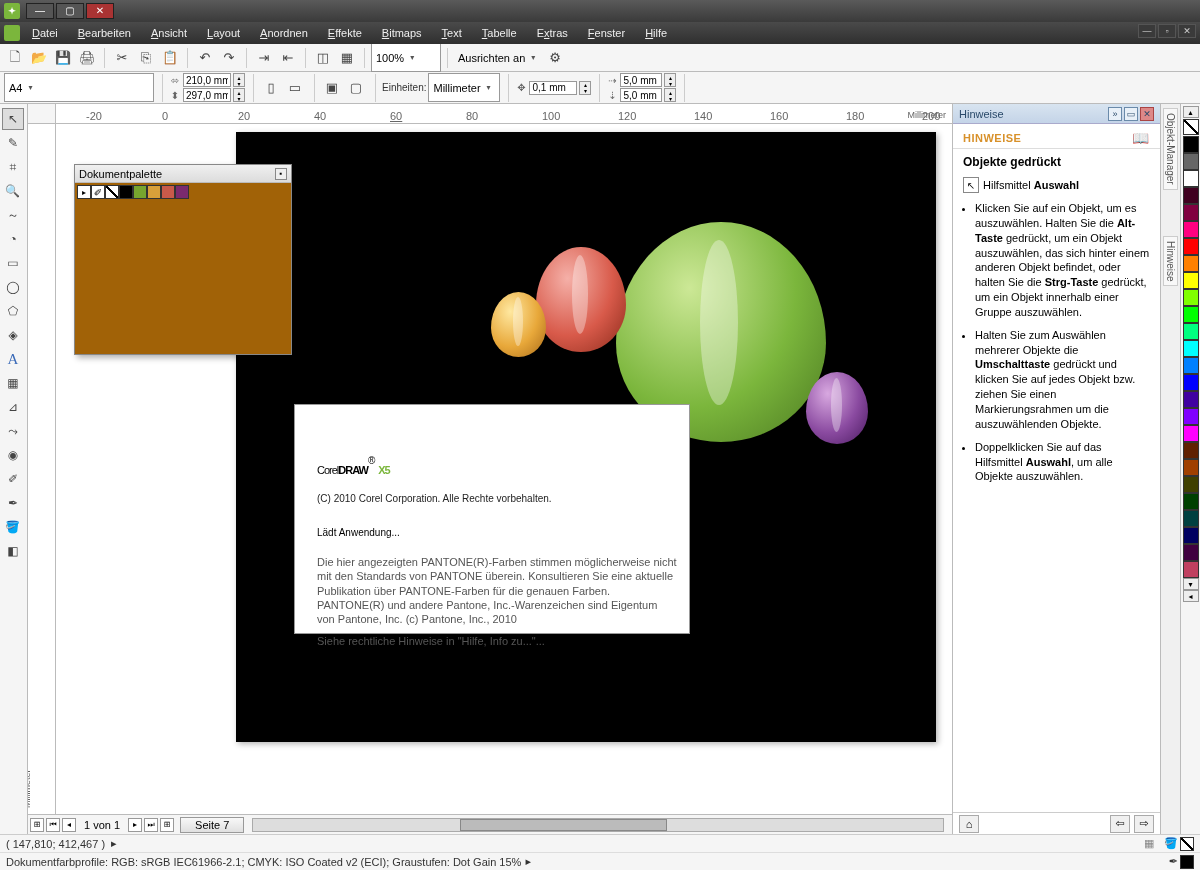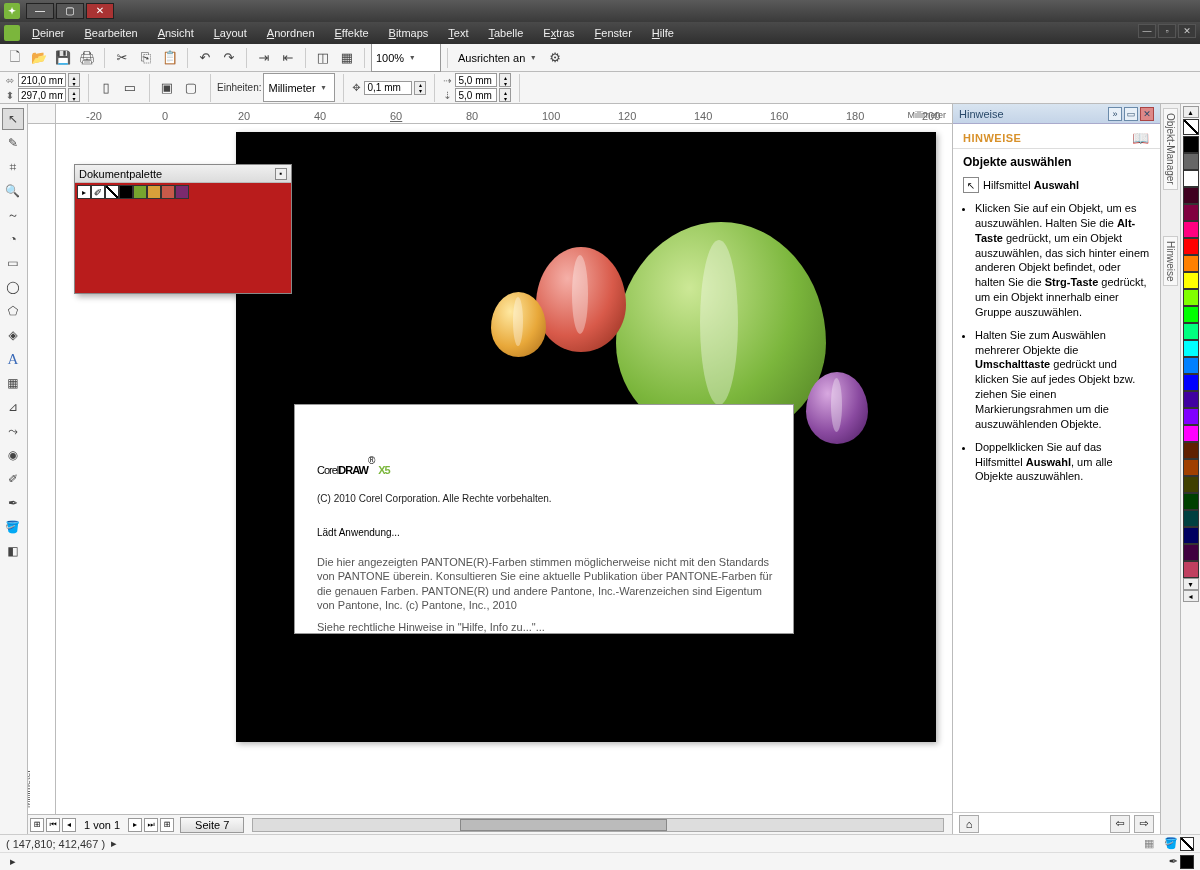--- a/index.html
+++ b/index.html
@@ -37,34 +37,34 @@
 .canvas-area { flex: 1; display: flex; flex-direction: column; position: relative; }
 .ruler-h { height: 20px; background: #fff; border-bottom: 1px solid #bbb; position: relative; overflow: hidden; font-size:8px;color:#666;}
 .ruler-h span { position: absolute; top: 6px; }
 .ruler-unit-h { position:absolute; right:6px; top:4px; font-size:9px;color:#666;}
 .canvas-row { flex: 1; display: flex; overflow: hidden; }
 .ruler-v { width: 28px; background: #fff; border-right: 1px solid #bbb; position: relative; font-size:8px;color:#666;}
 .ruler-v span { position:absolute; left:4px; writing-mode: horizontal-tb;}
 .ruler-unit-v { position:absolute; bottom:6px; left:2px; font-size:9px;color:#666;transform:rotate(-90deg);transform-origin:left bottom;}
 .canvas { flex: 1; background: #fff; position: relative; overflow: hidden; }
 .page { position: absolute; left: 180px; top: 8px; width: 700px; height: 610px; background: #000; box-shadow: 2px 2px 6px rgba(0,0,0,0.3); }
-.splash { position: absolute; left: 238px; top: 280px; width: 500px; height: 230px; background: #fff; border: 1px solid #999; z-index: 20; }
+.splash { position: absolute; left: 238px; top: 280px; width: 396px; height: 230px; background: #fff; border: 1px solid #999; z-index: 20; }
 .splash .logo { position: absolute; left: 22px; top: 45px; font-size: 26px; letter-spacing:-1px;}
 .splash .logo .thin { font-weight: 300; }
 .splash .logo .bold { font-weight: 900; }
 .splash .logo .reg { font-size:10px; vertical-align: super; }
 .splash .logo .x5 { color: #7bb63c; font-weight: 900; margin-left: 4px; }
 .splash .copy { position: absolute; left: 22px; top: 88px; font-size: 10px; color:#222;}
 .splash .loading { position: absolute; left: 22px; top: 122px; font-size: 10px; }
 .splash .legal { position: absolute; left: 22px; top: 150px; right:12px; font-size: 8px; color: #555; line-height: 1.3; }
 .balloon { position:absolute; }
 .balloon .body { border-radius:50% 50% 50% 50% / 55% 55% 45% 45%; position:relative;}
 .balloon .body::after{content:"";position:absolute;left:40%;top:8%;width:18%;height:75%;background:rgba(255,255,255,0.35);border-radius:50%;}
 .balloon .basket{width:12%;height:12%;background:#3a2a1a;margin:2px auto 0;border-radius:2px;}
-.dock-palette { position: absolute; left: 18px; top: 40px; width: 218px; height: 130px; background: #b91c1c; border: 1px solid #888; box-shadow: 3px 3px 6px rgba(0,0,0,0.3); z-index:30;}
+.dock-palette { position: absolute; left: 18px; top: 40px; width: 218px; height: 191px; background: #a16207; border: 1px solid #888; box-shadow: 3px 3px 6px rgba(0,0,0,0.3); z-index:30;}
 .dock-palette .hdr { height: 18px; background: linear-gradient(#f0f0f0,#dcdcdc); border-bottom: 1px solid #bbb; display:flex;align-items:center;padding:0 4px;font-size:10px;}
 .dock-palette .hdr .close { margin-left:auto;width:12px;height:12px;border:1px solid #888;display:flex;align-items:center;justify-content:center;font-size:8px;cursor:pointer;background:#eee;}
 .dock-palette .swatches { display:flex;padding:2px;gap:0;}
 .dock-palette .swatches .sw { width:14px;height:14px;border:1px solid #333;cursor:pointer;}
 .hint-panel { width: 208px; background: #fff; border-left: 1px solid #bbb; display: flex; flex-direction: column; }
 .hint-hdr { height: 20px; background: linear-gradient(#d8e4f0,#c4d4e8); display:flex;align-items:center;padding:0 6px;font-size:11px;color:#2a4a6a;border-bottom:1px solid #aac;}
 .hint-hdr .r { margin-left:auto;display:flex;gap:2px;}
 .hint-hdr .r div{width:14px;height:14px;border:1px solid #6a8aaa;font-size:9px;display:flex;align-items:center;justify-content:center;cursor:pointer;background:#e8f0f8;}
 .hint-hdr .r .close{background:#d88;border-color:#a44;}
 .hint-title { color:#d8912a; font-weight:bold; font-size:16px; padding:6px 10px 2px; letter-spacing:0.5px; border-bottom:1px solid #ddd;display:flex;align-items:center;}
@@ -102,21 +102,21 @@
     <div class="app-icon">✦</div>
     <div class="controls">
       <button>—</button>
       <button>▢</button>
       <button>✕</button>
     </div>
   </div>
 
   <div class="menubar">
     <div class="mdi-icon"></div>
-    <div class="menu-item"><u>D</u><span title="Datei">einer</span></div>
+    <div class="menu-item"><u>D</u><span title="Datei">atei</span></div>
     <div class="menu-item"><u>B</u>earbeiten</div>
     <div class="menu-item"><u>A</u>nsicht</div>
     <div class="menu-item"><u>L</u>ayout</div>
     <div class="menu-item"><u>A</u>nordnen</div>
     <div class="menu-item"><u>E</u>ffekte</div>
     <div class="menu-item"><u>B</u>itmaps</div>
     <div class="menu-item"><u>T</u>ext</div>
     <div class="menu-item"><u>T</u>abelle</div>
     <div class="menu-item">E<u>x</u>tras</div>
     <div class="menu-item"><u>F</u>enster</div>
@@ -151,20 +151,25 @@
         <span>100%</span>
       </div>
     <div class="tb-sep"></div>
     <div class="tb-combo" style="width:88px;border:none;background:transparent;">
         <span>Ausrichten an</span>
       </div>
     <div class="tb-btn">⚙</div>
   </div>
 
   <div class="propbar">
+    <div class="prop-group">
+      <div class="tb-combo" style="width:150px">
+          <span>A4</span>
+        </div>
+    </div>
     <div class="prop-group">
       <div style="display:flex;flex-direction:column;gap:1px;">
         <div style="display:flex;align-items:center;gap:2px;">
             <span class="prop-icon">⬄</span>
             <input class="small-input" value="210,0 mm" style="">
             <div class="spinner">
               <div>▴</div>
               <div>▾</div>
             </div>
           </div>
@@ -343,21 +348,21 @@
         <div class="r">
           <div>»</div>
           <div>▭</div>
           <div class="close">✕</div>
         </div>
       </div>
       <div class="hint-title">
           <span>HINWEISE</span>
           <span class="book">📖</span>
         </div>
-      <div class="hint-sub">Objekte auswählen</div>
+      <div class="hint-sub">Objekte gedrückt</div>
       <div class="hint-tool">
         <span class="ico">↖</span>
         <span><span>Hilfsmittel </span><b>Auswahl</b></span>
       </div>
       <ul class="hint-body" id="hint-bullets">
           <li>Klicken Sie auf ein Objekt, um es auszuwählen. Halten Sie die <b>Alt-Taste</b> gedrückt, um ein Objekt auszuwählen, das sich hinter einem anderen Objekt befindet, oder halten Sie die <b>Strg-Taste</b> gedrückt, um ein Objekt innerhalb einer Gruppe auszuwählen.</li>
           <li>Halten Sie zum Auswählen mehrerer Objekte die <b>Umschalttaste</b> gedrückt und klicken Sie auf jedes Objekt bzw. ziehen Sie einen Markierungsrahmen um die auszuwählenden Objekte.</li>
           <li>Doppelklicken Sie auf das Hilfsmittel <b>Auswahl</b>, um alle Objekte auszuwählen.</li>
         </ul>
       <div style="flex:1"></div>
@@ -414,19 +419,20 @@
   <div class="statusbar1">
     <span>( 147,810; 412,467 )</span>
     <span>▸</span>
     <div class="fill-outline">
       <span style="margin-right:8px;color:#888;">▦</span>
       <span>🪣</span>
         <div class="sw" style="background:linear-gradient(to top right,#fff 0%,#fff 45%,#000 45%,#000 55%,#fff 55%);"></div>
     </div>
   </div>
   <div class="statusbar2">
+    <span>Dokumentfarbprofile: RGB: sRGB IEC61966-2.1; CMYK: ISO Coated v2 (ECI); Graustufen: Dot Gain 15%</span>
       <span style="margin-left:4px">▸</span>
     <div class="fill-outline">
       <span>✒</span>
         <div class="sw" style="background:#000"></div>
     </div>
   </div>
 </div>
 
 </body></html>

